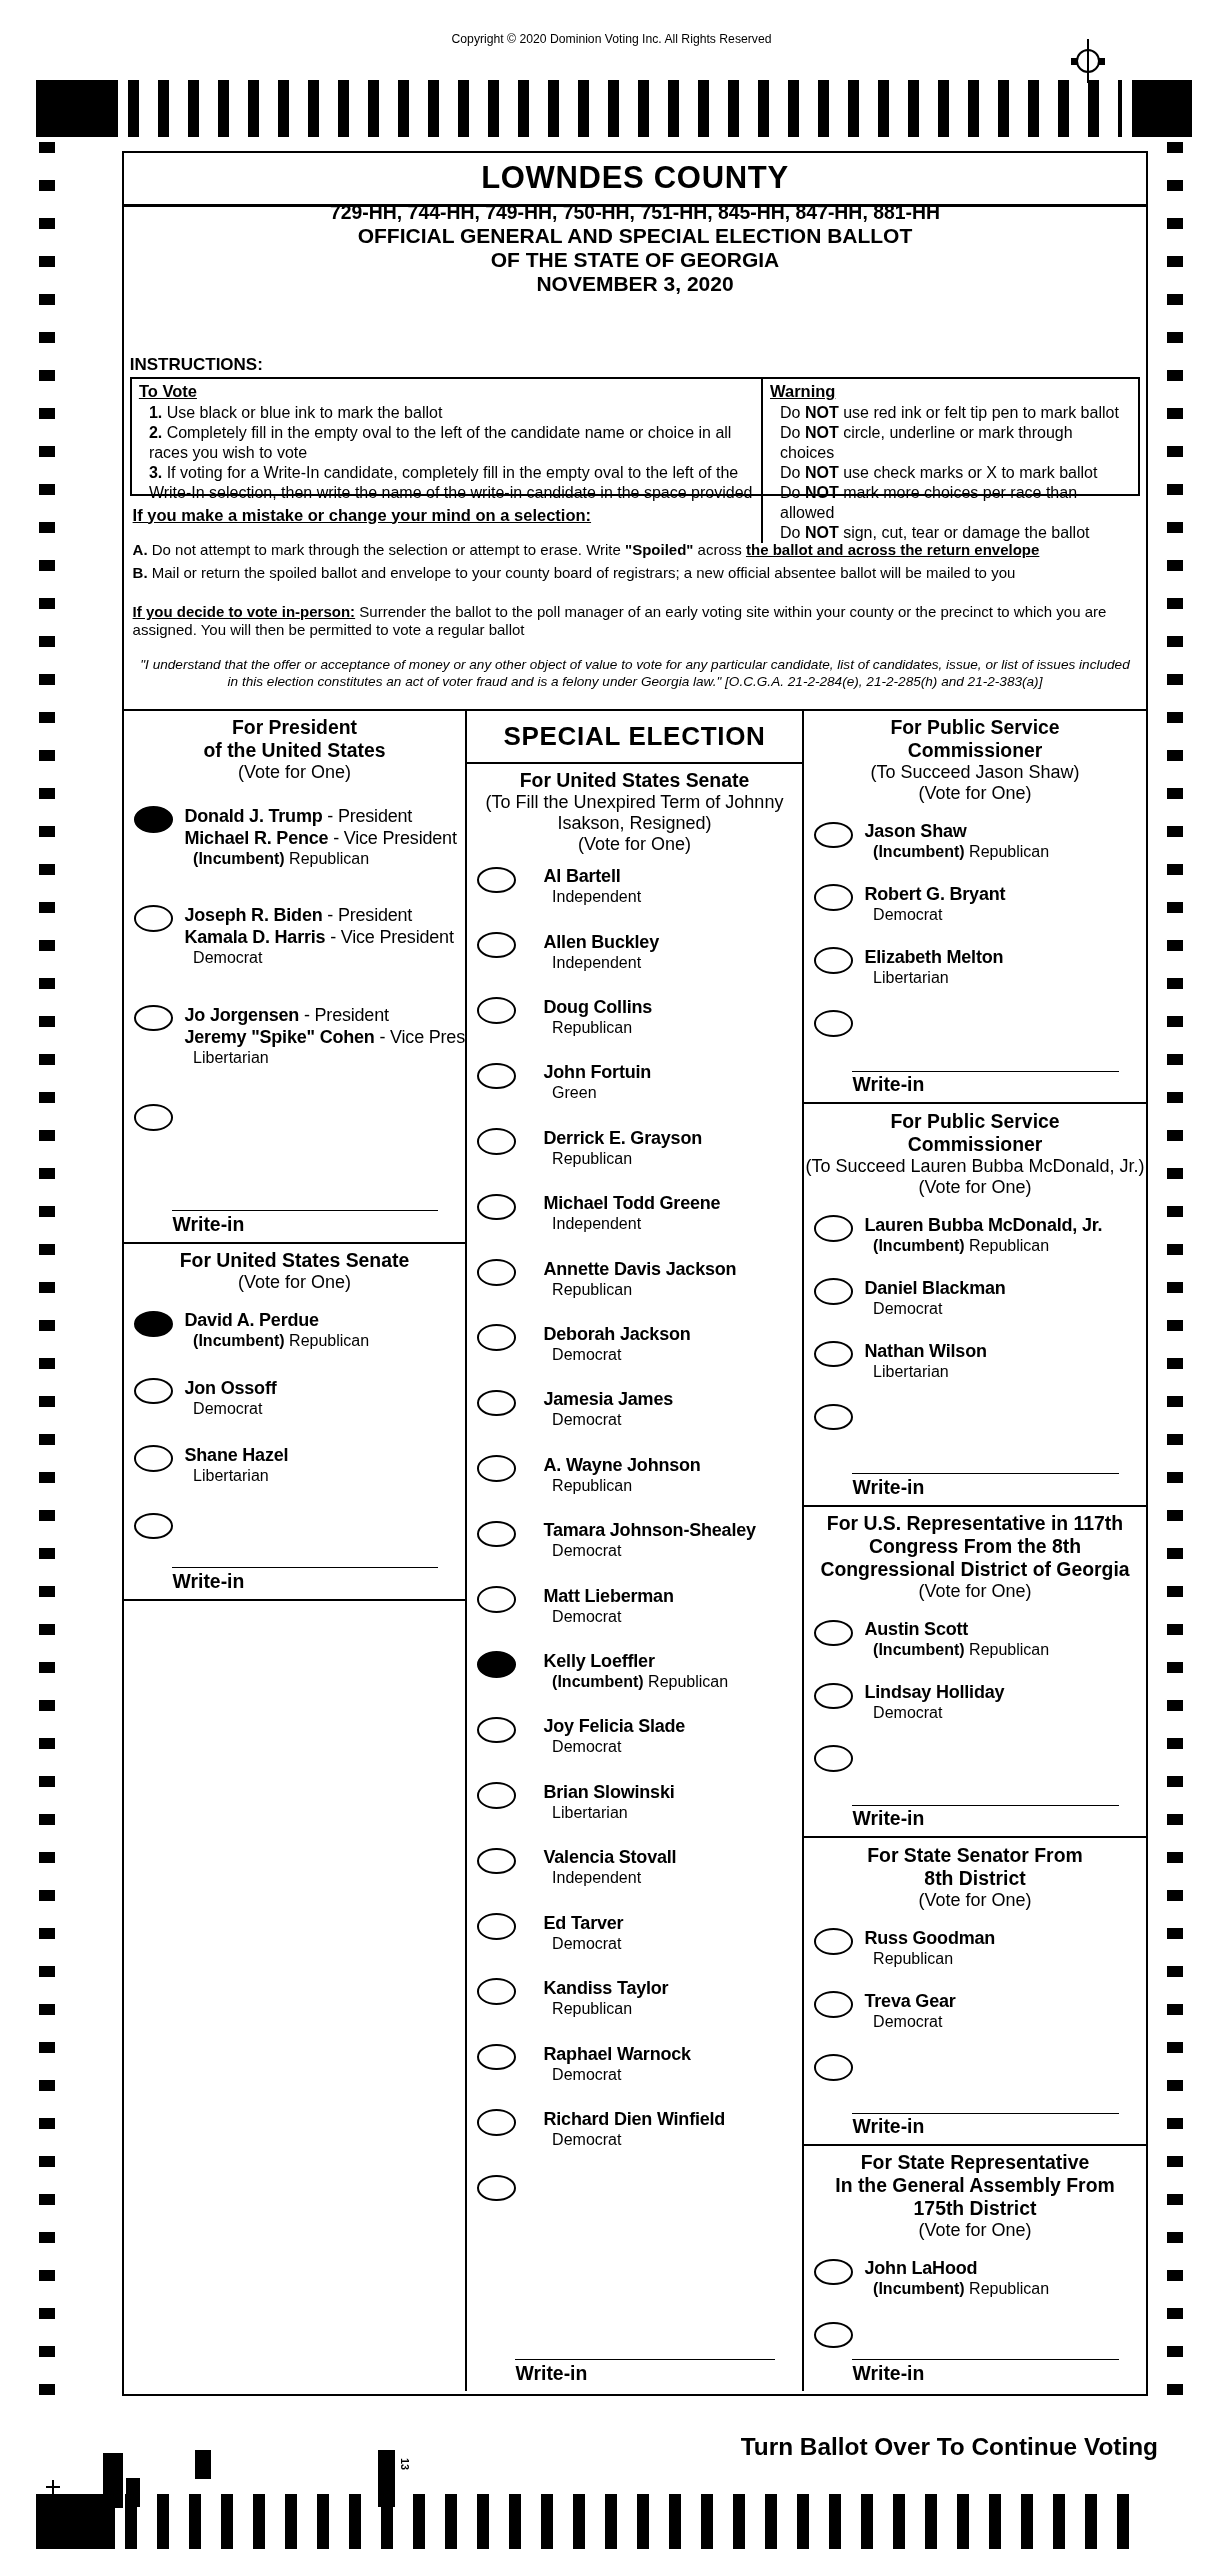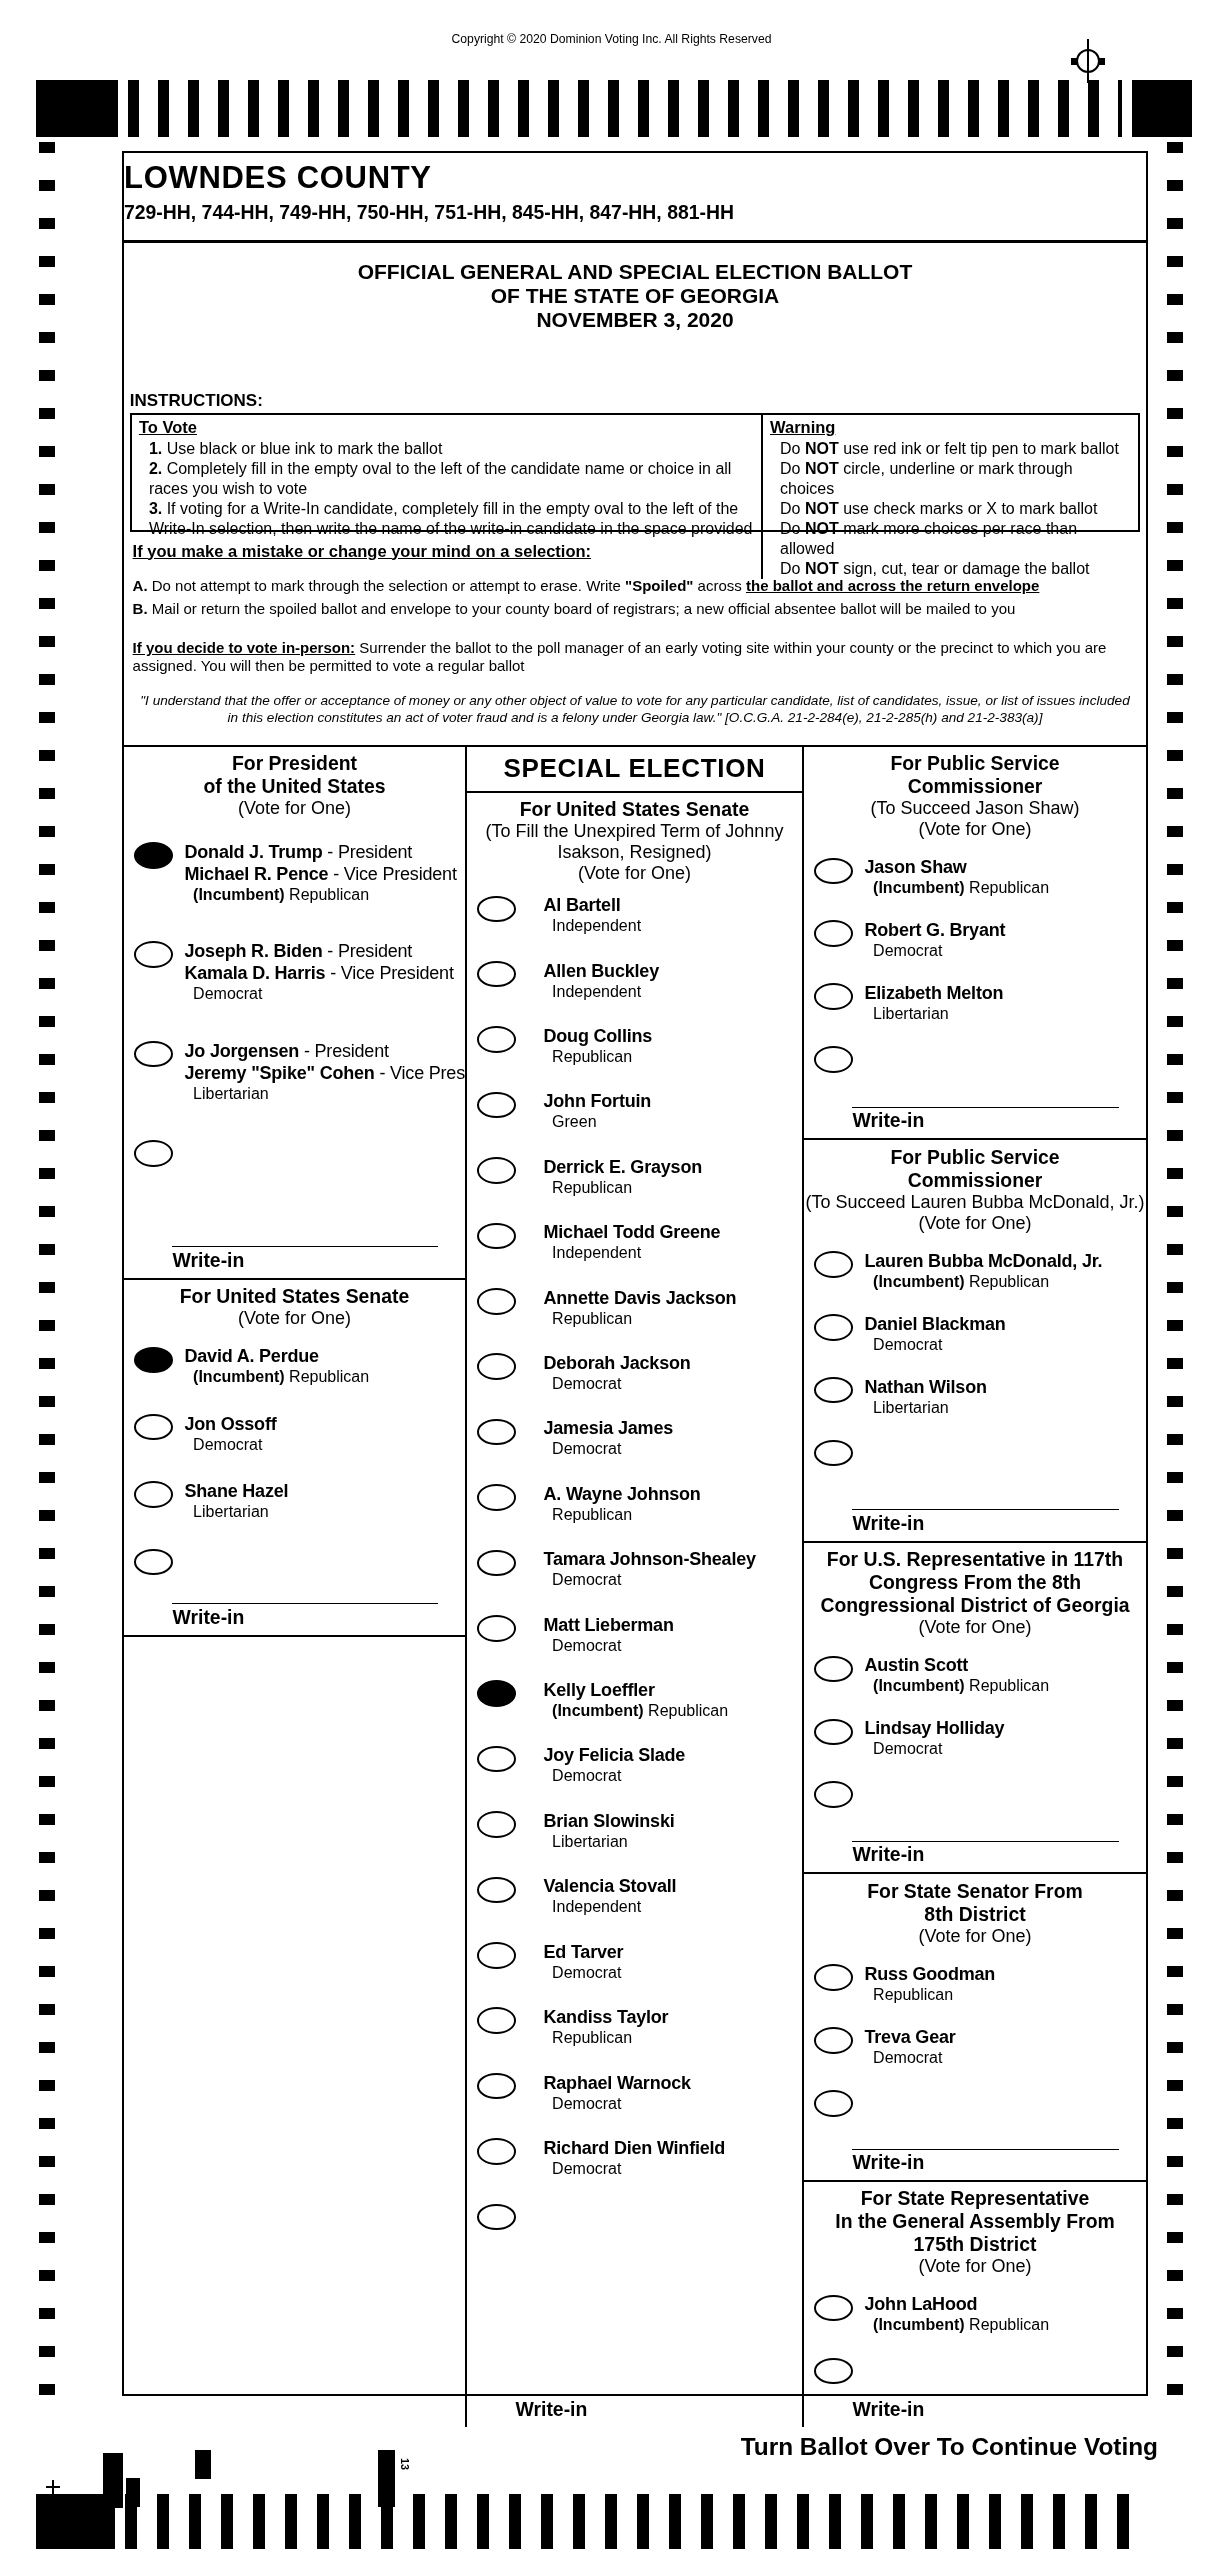--- a/index.html
+++ b/index.html
@@ -22,21 +22,21 @@
   .strip .block { background:#000; }
   .strip.top .block.l { width:82px; } .strip.top .block.r { width:60px; }
   .strip.bottom .block.l { width:79px; }
   .strip .bars { flex:1; margin:0 10px; background:repeating-linear-gradient(90deg,#000 0 10.8px,transparent 10.8px 30px); }
   .strip.bottom .bars { background:repeating-linear-gradient(90deg,#000 0 12.2px,transparent 12.2px 32px); margin-right:0; }
   .edge { position:absolute; top:142px; width:16px; height:2270px;
           background:repeating-linear-gradient(180deg,#000 0 10.8px,transparent 10.8px 38px); }
   .edge.l { left:39px; } .edge.r { left:1167px; }
   
   .ballot { position:absolute; left:122px; top:151px; width:1026px; height:2245px; border:2.2px solid #000; background:#fff; }
-  .county { height:90px; border-bottom:3.6px solid #000; text-align:left; padding-top:7.2px; }
+  .county { height:54px; border-bottom:3.6px solid #000; text-align:center; padding-top:7.2px; }
   .county .cname { font-size:31px; font-weight:bold; letter-spacing:0.7px; }
   .county .prec  { font-size:19.4px; font-weight:bold; margin-top:5px; }
   .titlearea { height:131px; text-align:center; }
   .titlearea .bt  { font-size:28px; font-weight:bold; padding-top:10px; }
   .titlearea .st  { font-size:21px; font-weight:bold; }
   .titlearea .st1 { margin-top:17px; }
   .ilabel { height:21.5px; font-size:17px; font-weight:bold; padding-left:5.7px; }
   .ibox { margin:0 5.7px; height:119px; border:2.2px solid #000; display:grid; grid-template-columns:62.5% 1fr; }
   .icell { padding:2.9px 7.2px 0 7.2px; font-size:16px; line-height:20px; }
   .icell.warn { border-left:2.2px solid #000; }
@@ -57,21 +57,21 @@
   
   .cols { display:grid; grid-template-columns:341px 337px 1fr; border-top:2.2px solid #000; height:1682px; }
   .col { overflow:hidden; display:flex; flex-direction:column; }
   .col.c2, .col.c3 { border-left:2.2px solid #000; }
   .race { display:flex; flex-direction:column; border-bottom:2.2px solid #000; }
   .race.last { border-bottom:none; }
   .rt { text-align:center; padding-top:5.7px; }
   .rt .t { font-size:19.4px; font-weight:bold; line-height:23px; }
   .rt .s { font-size:18px; line-height:21px; }
   .rt .v { font-size:18px; line-height:21px; }
-  .sebox { height:46px; border-bottom:2.2px solid #000; display:flex; align-items:center; justify-content:center;
+  .sebox { height:53px; border-bottom:2.2px solid #000; display:flex; align-items:center; justify-content:center;
            font-size:26px; font-weight:bold; letter-spacing:0.7px; flex:0 0 auto; }
   .cand { display:flex; align-items:flex-start; padding-left:10px; }
   .oval { flex:0 0 auto; width:39px; height:26.5px; border:2.2px solid #000; border-radius:50%; margin-right:11.5px; margin-top:1.4px; background:#fff; }
   .oval.filled { background:#000; }
   .ct { min-width:0; }
   .nl { font-size:18px; line-height:22px; white-space:nowrap; letter-spacing:-0.2px; }
   .nl b { font-weight:bold; }
   .pl { font-size:16px; line-height:19.4px; padding-left:8.6px; white-space:nowrap; }
   .pl b { font-weight:bold; }
   .wi { margin-top:auto; padding:0 7.2px 5.7px 11.5px; }

